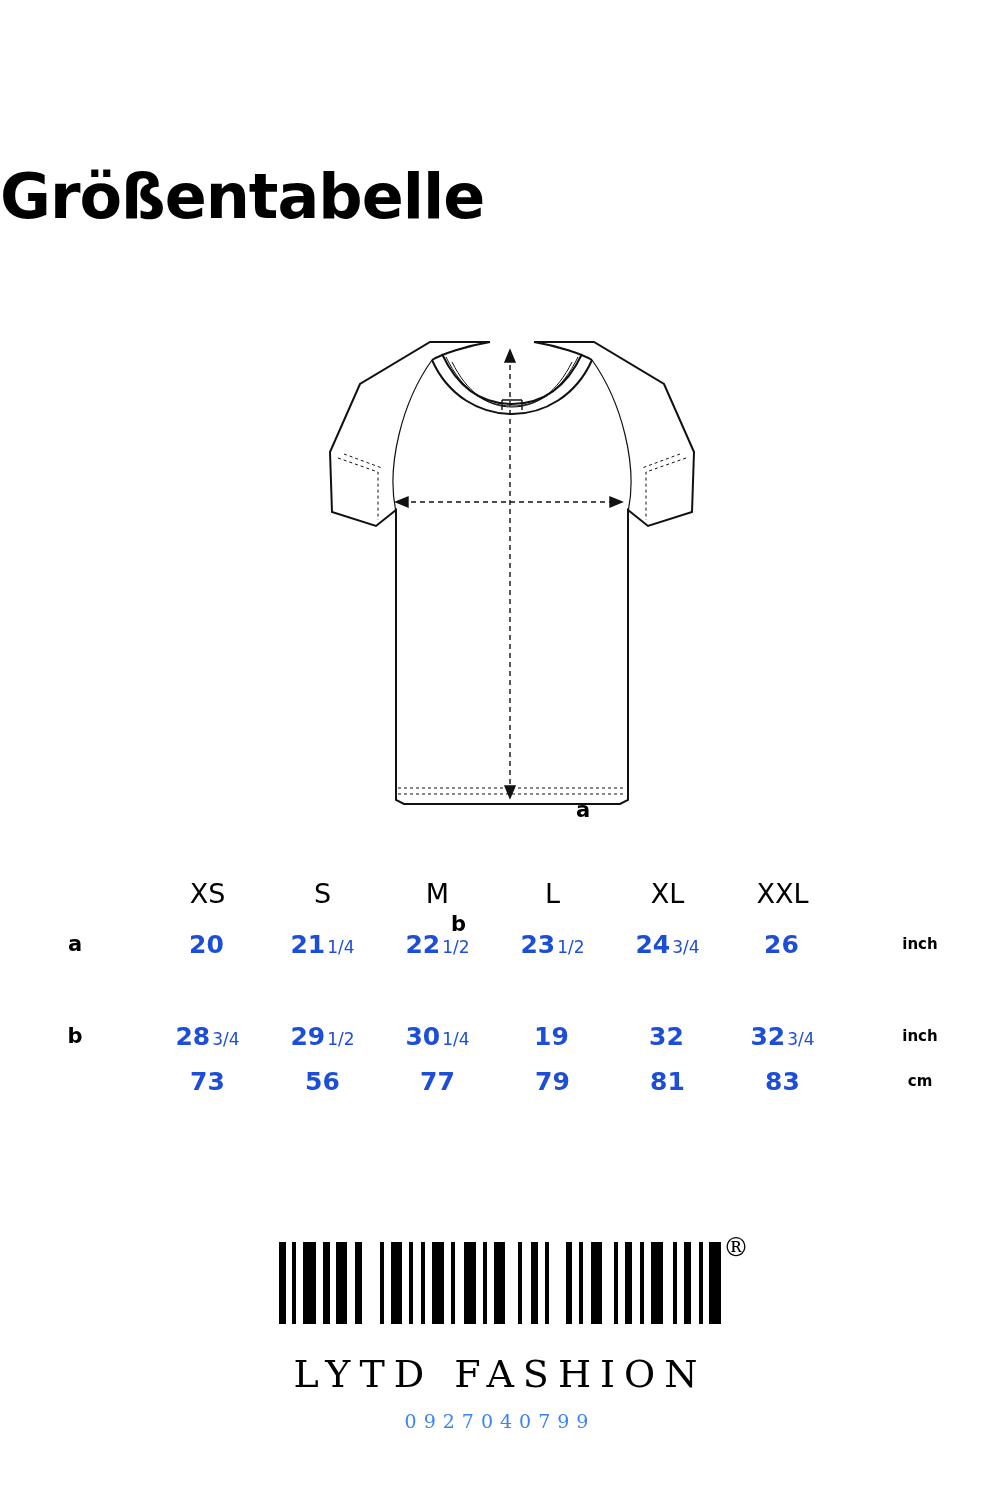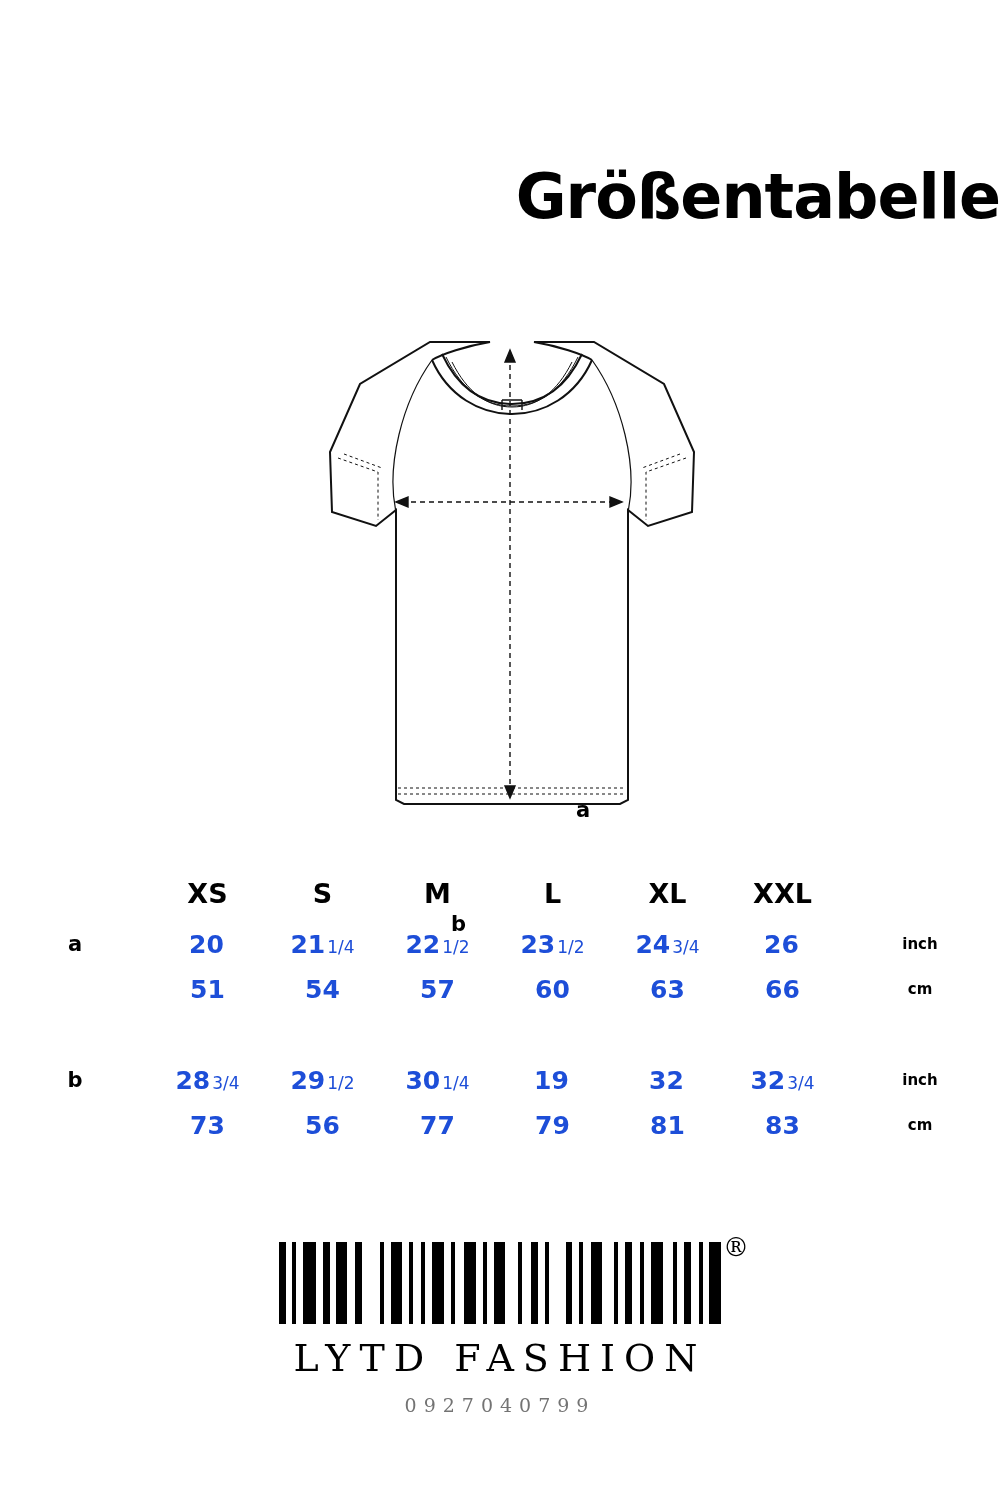--- a/index.html
+++ b/index.html
@@ -15,21 +15,21 @@
     color: #111111;
     overflow: hidden;
   }
 
   
   .title {
     position: absolute;
     top: 160px;
     left: 0;
     width: 1000px;
-    text-align: right;
+    text-align: left;
     font-family: "DejaVu Sans", sans-serif;
     font-weight: 700;
     font-size: 62px;
     letter-spacing: -1px;
     color: #000000;
   }
 
   
   .shirt-wrap {
     position: absolute;
@@ -65,21 +65,21 @@
   table.sizes td, table.sizes th {
     padding: 0;
     text-align: center;
     font-family: "DejaVu Sans", sans-serif;
   }
   col.rowlab { width: 150px; }
   col.size   { width: 115px; }
   col.unit   { width: 160px; }
 
   .hdr td {
-    font-weight: 700;
+    font-weight: 400;
     font-size: 27px;
     height: 56px;
     vertical-align: middle;
     color: #000;
   }
   .rowlabel {
     font-weight: 700;
     font-size: 21px;
     color: #000;
   }
@@ -129,32 +129,32 @@
   .reg {
     position: absolute;
     right: -28px;
     top: -8px;
     font-family: "DejaVu Serif", serif;
     font-size: 26px;
     line-height: 1;
     color: #000;
   }
   .brandname {
-    margin-top: 12px;
+    margin-top: 28px;
     font-family: "DejaVu Serif", serif;
     font-size: 38px;
     letter-spacing: 9px;
     color: #000;
   }
   .brandnum {
     margin-top: 14px;
     font-family: "DejaVu Serif", serif;
     font-size: 19px;
     letter-spacing: 7px;
-    color: #737373;
+    color: #3b82f6;
   }
 </style>
 </head>
 <body>
 
 <div class="title">Größentabelle</div>
 
 <div class="shirt-wrap">
   <svg width="640" height="500" viewBox="0 0 640 500">
     <g fill="none" stroke="#111" stroke-width="2">
@@ -255,30 +255,20 @@
         <td class="rowlabel">a</td>
         <td class="val"><span>20</span><span class="frac"></span></td>
         <td class="val"><span>21</span><span class="frac">1/4</span></td>
         <td class="val"><span>22</span><span class="frac">1/2</span></td>
         <td class="val"><span>23</span><span class="frac">1/2</span></td>
         <td class="val"><span>24</span><span class="frac">3/4</span></td>
         <td class="val"><span>26</span><span class="frac"></span></td>
         <td class="unit">inch</td>
       </tr>
 
-      <tr class="cmrow">
-        <td></td>
-        <td class="val">51</td>
-        <td class="val">54</td>
-        <td class="val">57</td>
-        <td class="val">60</td>
-        <td class="val">63</td>
-        <td class="val">66</td>
-        <td class="unit">cm</td>
-      </tr>
 
       <tr class="spacer">
           <td colspan="8"></td>
         </tr>
 
       <tr class="inchrow">
         <td class="rowlabel">b</td>
         <td class="val"><span>28</span><span class="frac">3/4</span></td>
         <td class="val"><span>29</span><span class="frac">1/2</span></td>
         <td class="val"><span>30</span><span class="frac">1/4</span></td>

